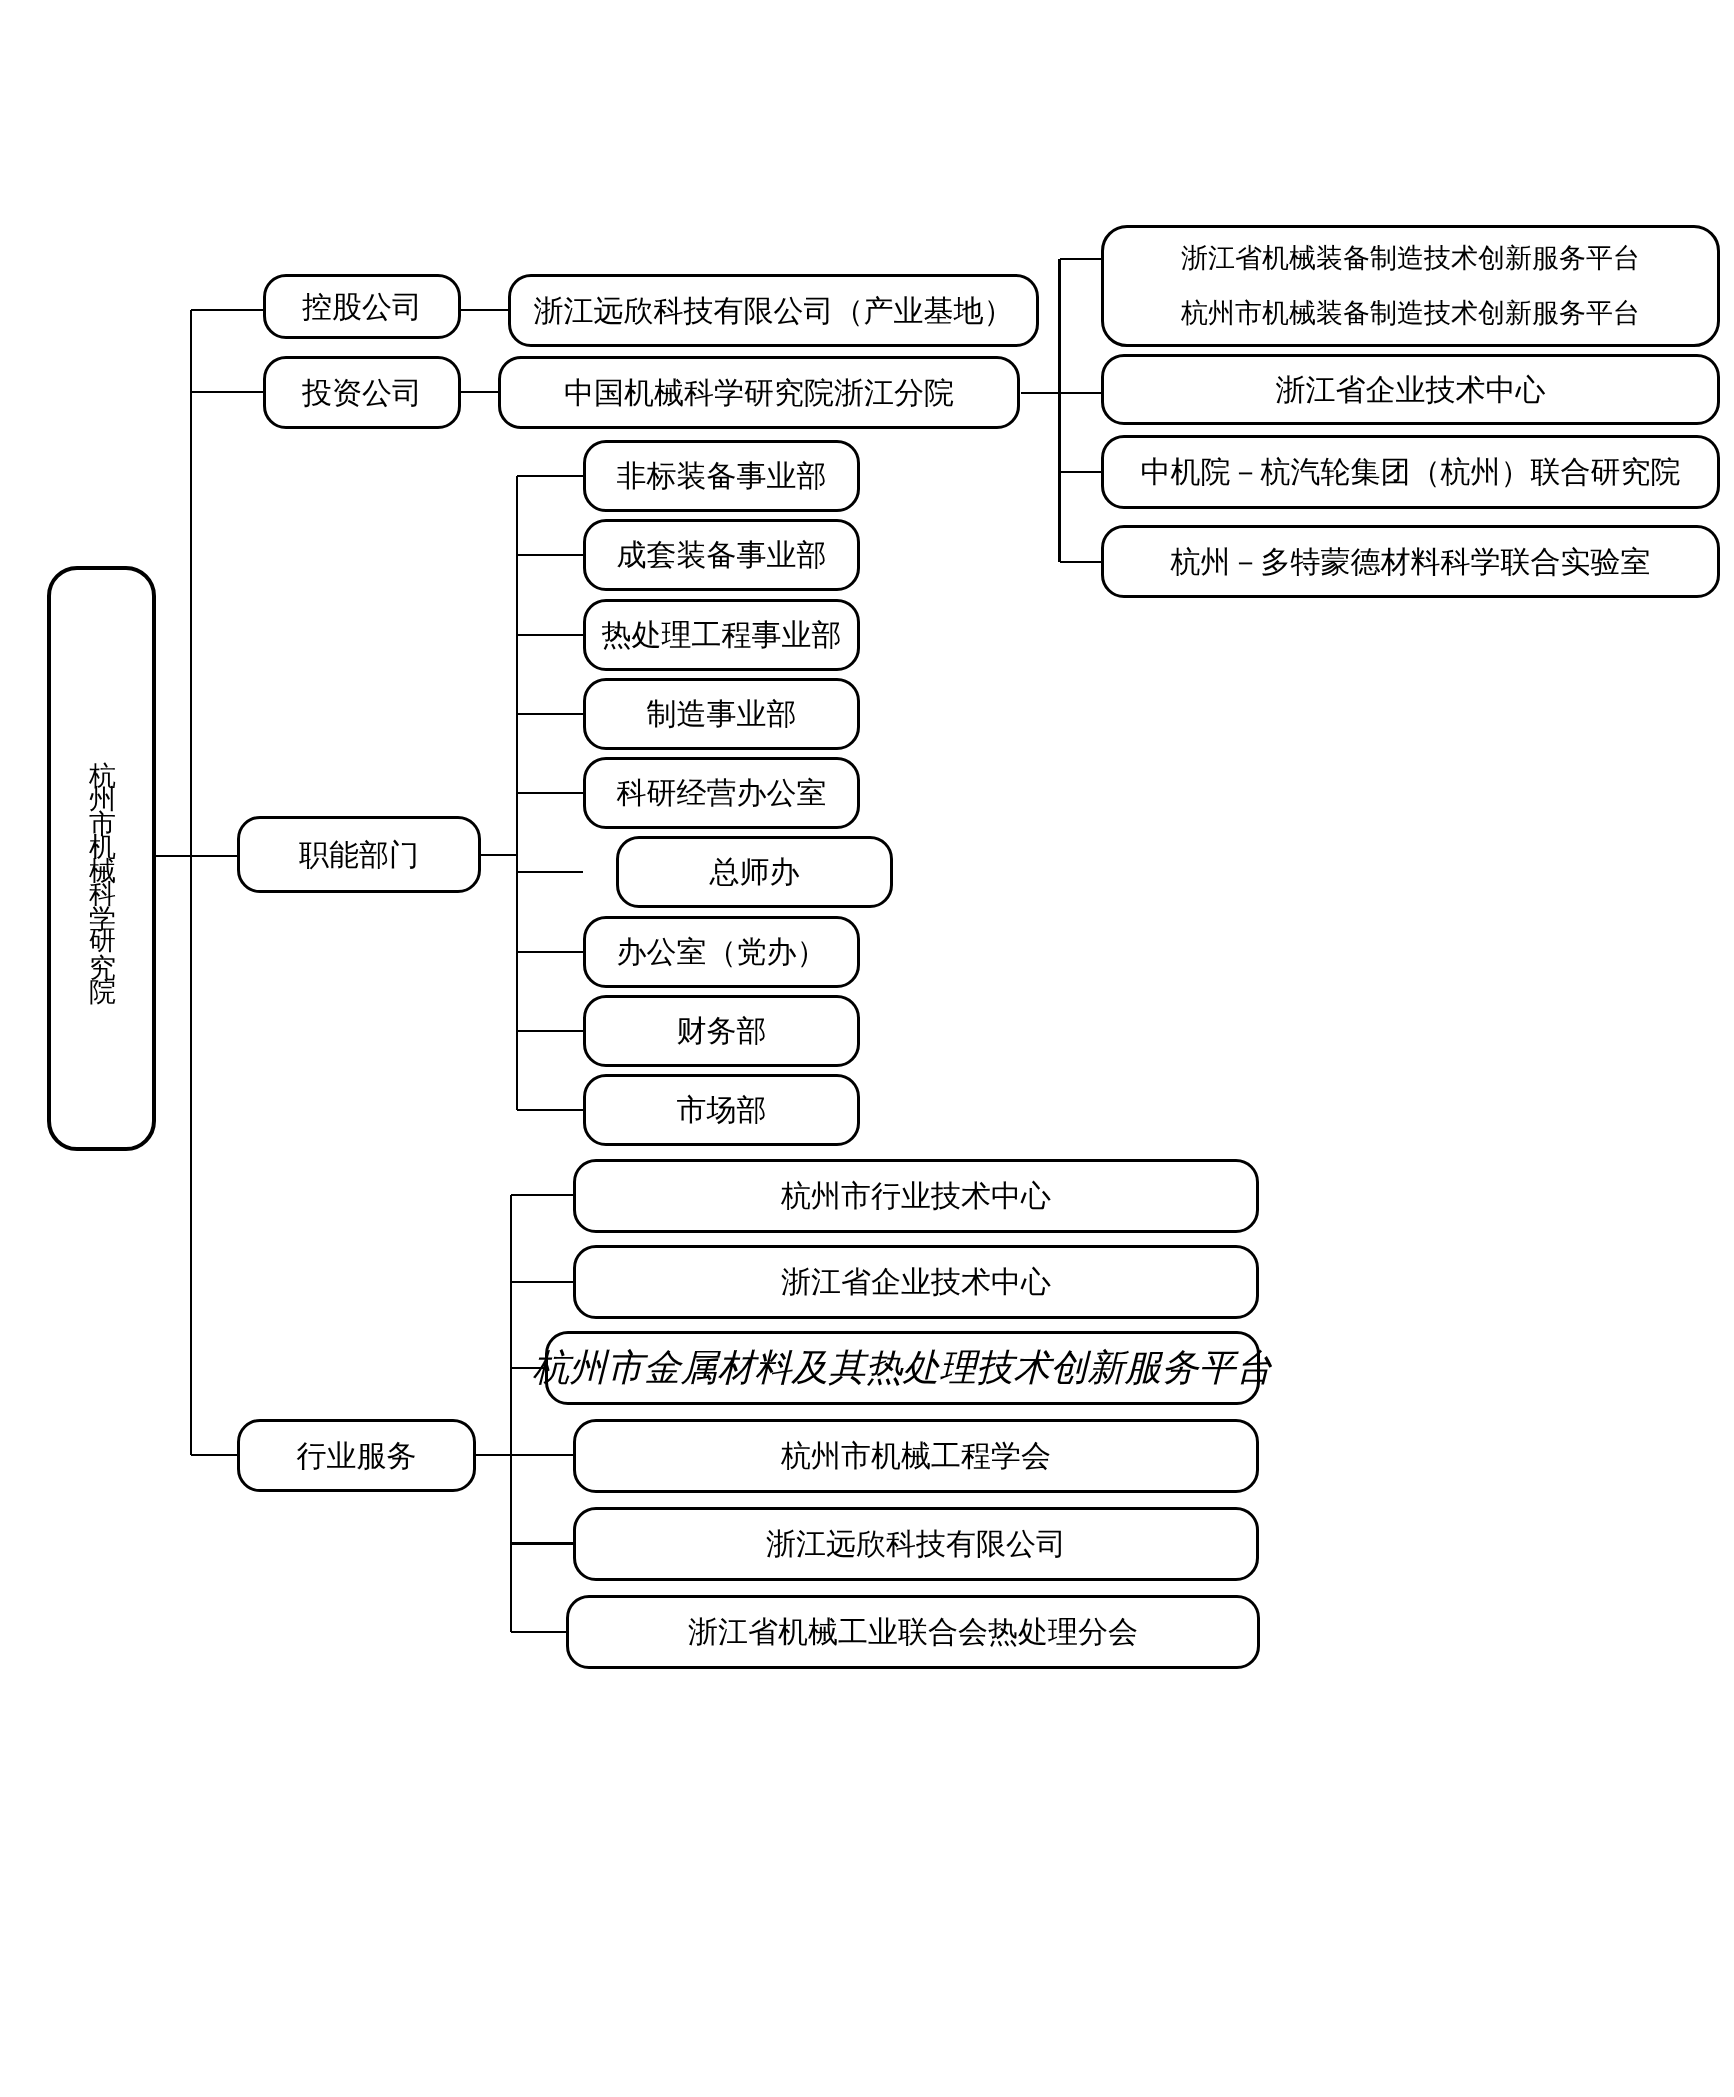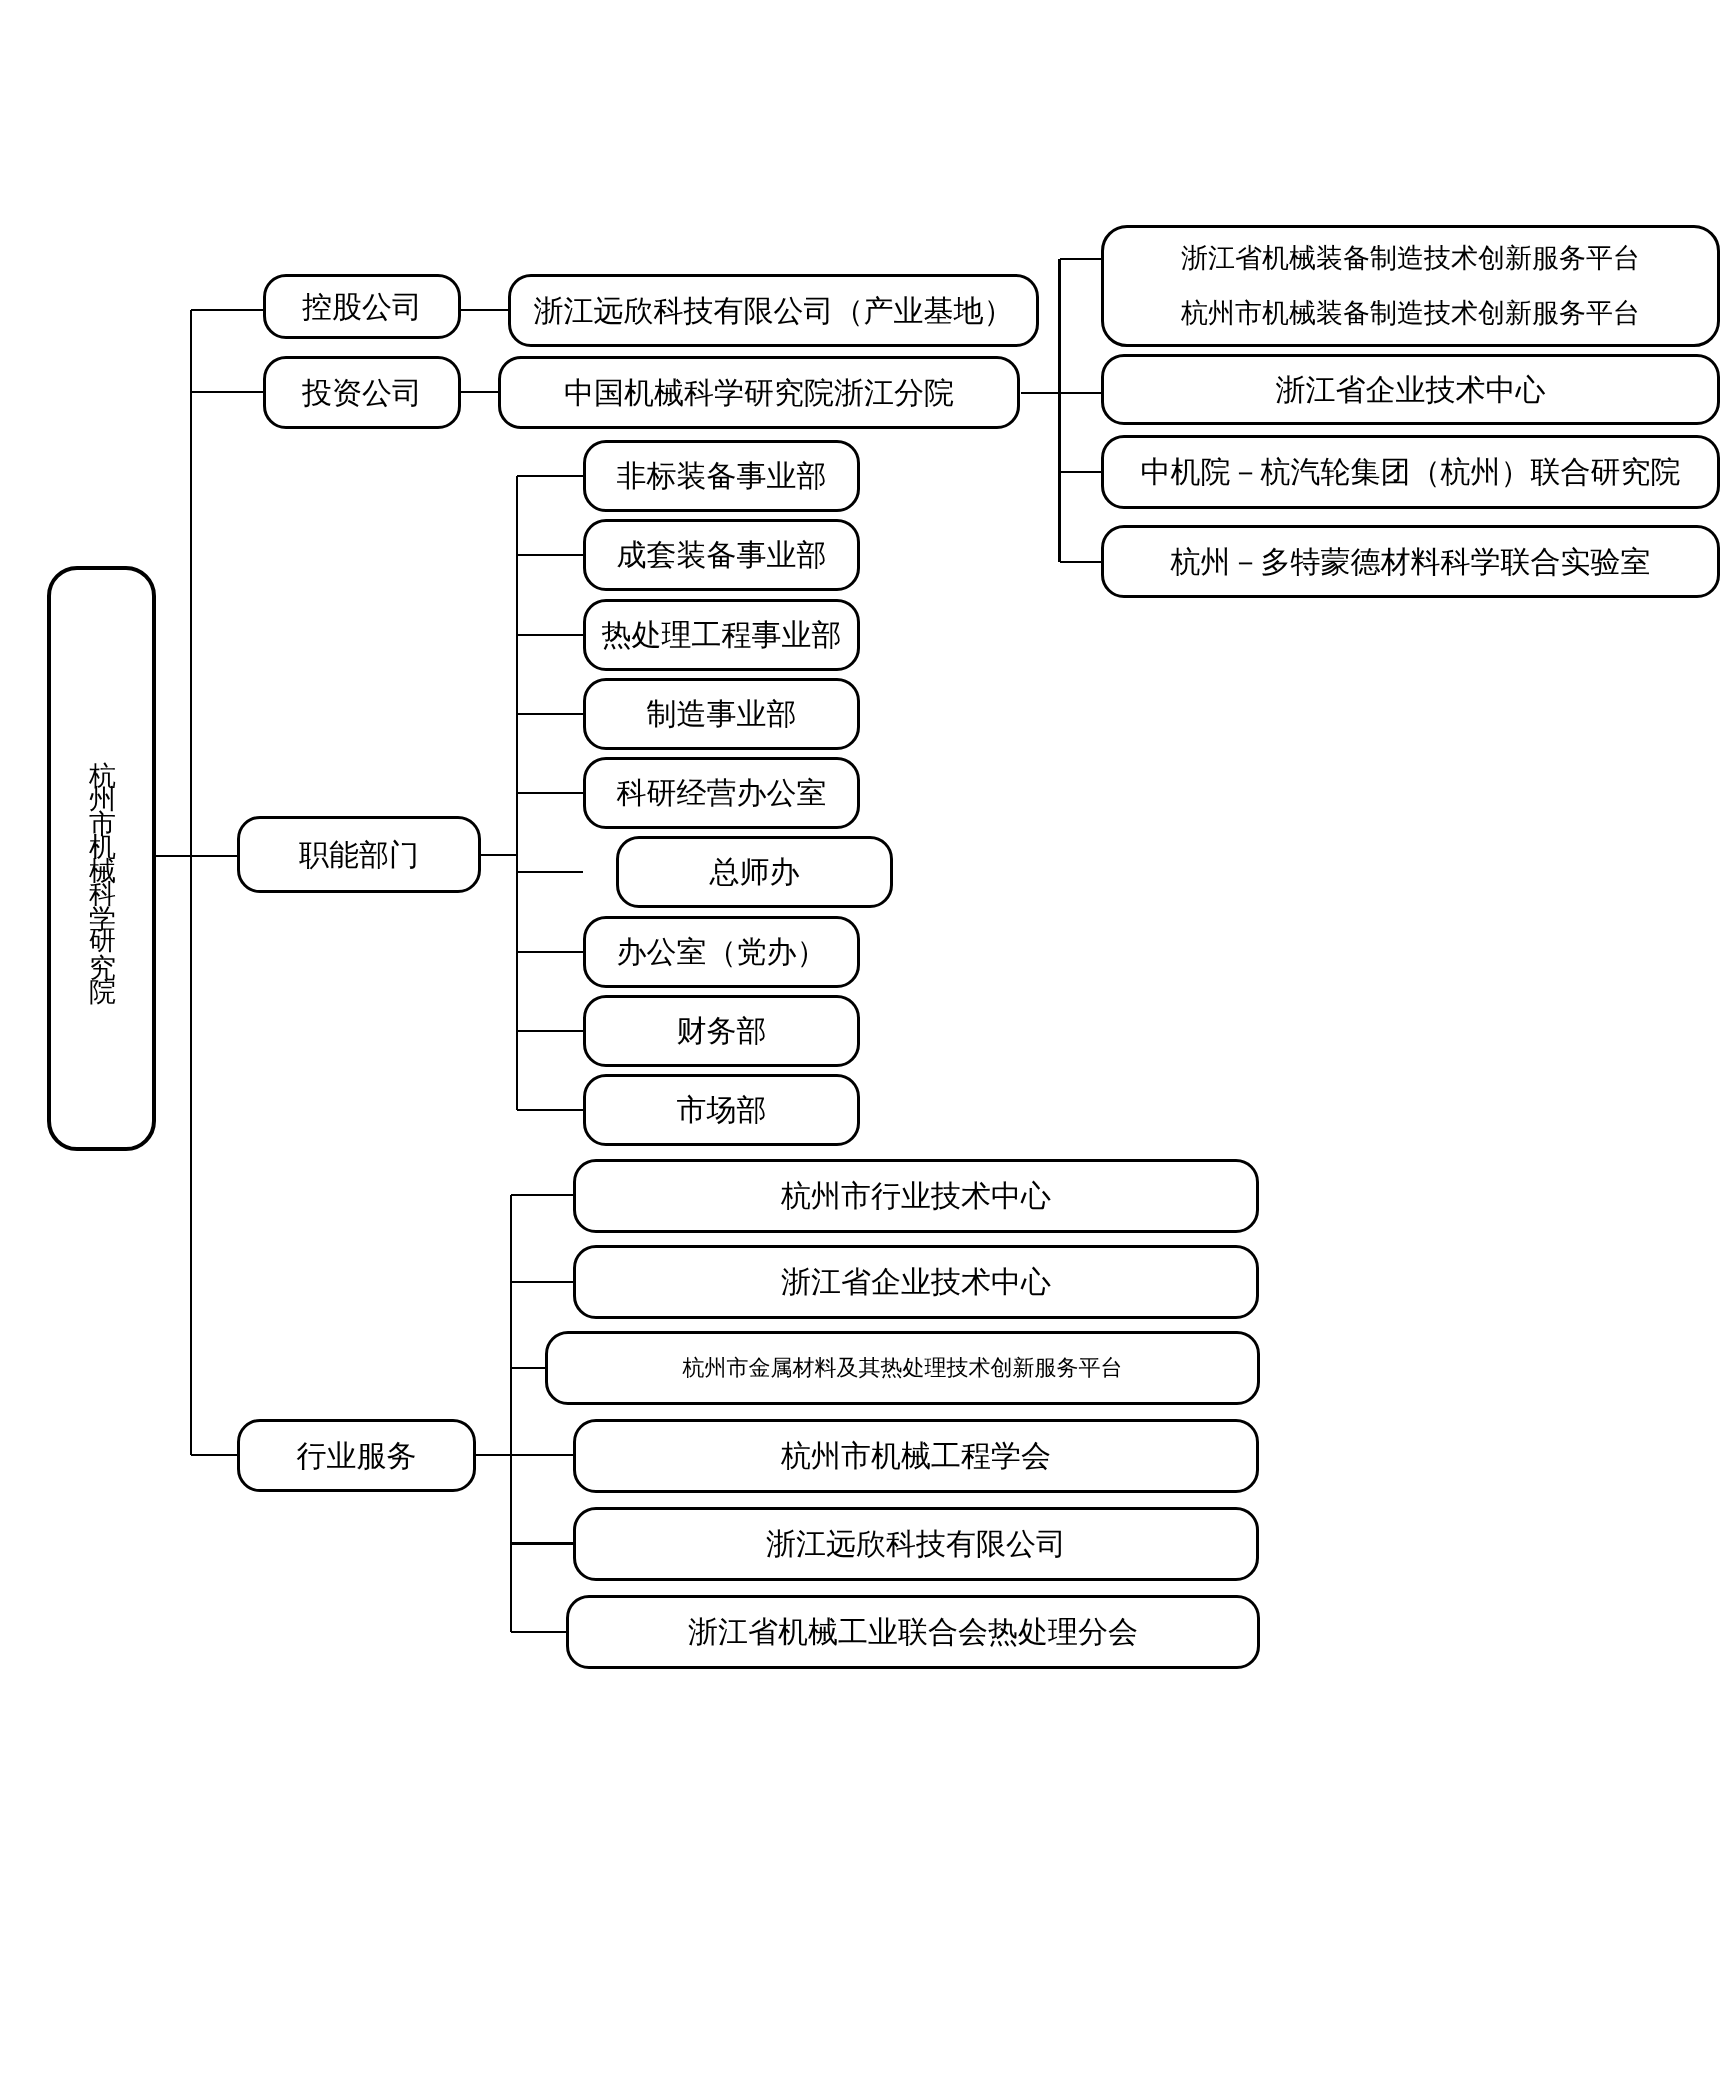--- a/index.html
+++ b/index.html
@@ -35,21 +35,21 @@
     letter-spacing:24px;
     white-space:normal;
   }
   .node-two-line{
     flex-direction:column;
     justify-content:center;
     font-size:27px;
     line-height:2.05;
     border-radius:26px;
   }
-  .node-long{font-size:22px;}
+  .node-long{font-size:37px;font-style:italic;}
 </style>
 </head>
 <body>
 
 <div class="page">
 
   <svg class="wires" viewBox="0 0 4134 5846" shape-rendering="crispEdges" stroke="#000000" stroke-width="5">
 
     <line x1="373" y1="2040" x2="565" y2="2040"></line>
 

